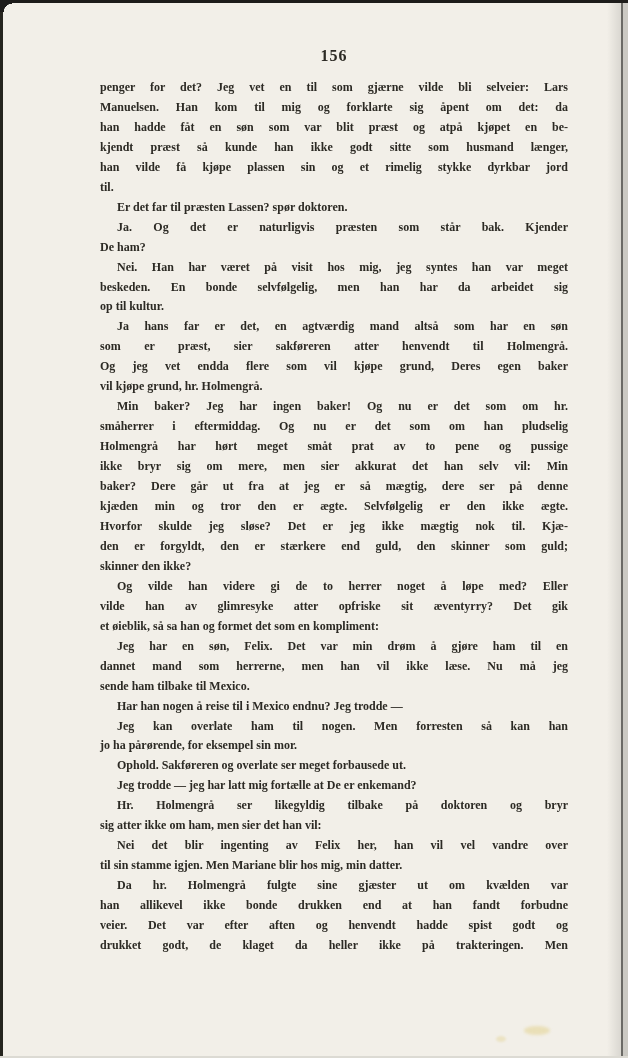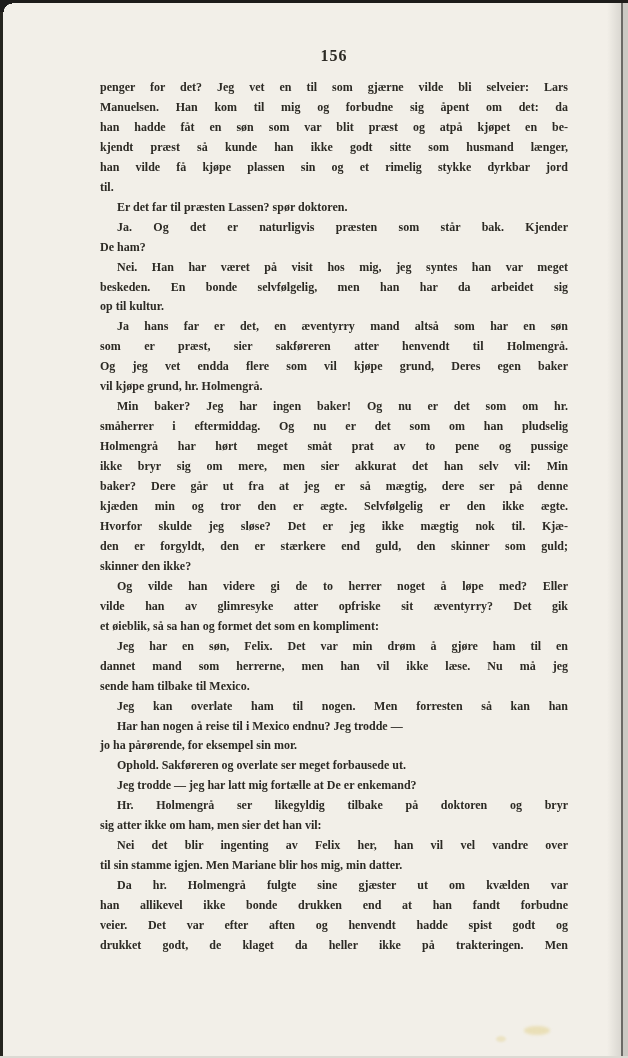--- a/index.html
+++ b/index.html
@@ -58,52 +58,52 @@
   .line.just { text-align-last: justify; }
   .line.indent { text-indent: 17px; }
 </style>
 </head>
 <body>
 
 <div class="page">
   <div class="page-number">156</div>
   <div class="text-block">
       <div class="line just">penger for det? Jeg vet en til som gjærne vilde bli selveier: Lars</div>
-      <div class="line just">Manuelsen. Han kom til mig og forbudne sig åpent om det: da</div>
+      <div class="line just">Manuelsen. Han kom til mig og forklarte sig åpent om det: da</div>
       <div class="line just">han hadde fåt en søn som var blit præst og atpå kjøpet en be-</div>
       <div class="line just">kjendt præst så kunde han ikke godt sitte som husmand længer,</div>
       <div class="line just">han vilde få kjøpe plassen sin og et rimelig stykke dyrkbar jord</div>
       <div class="line">til.</div>
       <div class="line indent">Er det far til præsten Lassen? spør doktoren.</div>
       <div class="line just indent">Ja. Og det er naturligvis præsten som står bak. Kjender</div>
       <div class="line">De ham?</div>
       <div class="line just indent">Nei. Han har været på visit hos mig, jeg syntes han var meget</div>
       <div class="line just">beskeden. En bonde selvfølgelig, men han har da arbeidet sig</div>
       <div class="line">op til kultur.</div>
-      <div class="line just indent">Ja hans far er det, en æventyrry mand altså som har en søn</div>
+      <div class="line just indent">Ja hans far er det, en agtværdig mand altså som har en søn</div>
       <div class="line just">som er præst, sier sakføreren atter henvendt til Holmengrå.</div>
       <div class="line just">Og jeg vet endda flere som vil kjøpe grund, Deres egen baker</div>
       <div class="line">vil kjøpe grund, hr. Holmengrå.</div>
       <div class="line just indent">Min baker? Jeg har ingen baker! Og nu er det som om hr.</div>
       <div class="line just">småherrer i eftermiddag. Og nu er det som om han pludselig</div>
       <div class="line just">Holmengrå har hørt meget småt prat av to pene og pussige</div>
       <div class="line just">ikke bryr sig om mere, men sier akkurat det han selv vil: Min</div>
       <div class="line just">baker? Dere går ut fra at jeg er så mægtig, dere ser på denne</div>
       <div class="line just">kjæden min og tror den er ægte. Selvfølgelig er den ikke ægte.</div>
       <div class="line just">Hvorfor skulde jeg sløse? Det er jeg ikke mægtig nok til. Kjæ-</div>
       <div class="line just">den er forgyldt, den er stærkere end guld, den skinner som guld;</div>
       <div class="line">skinner den ikke?</div>
       <div class="line just indent">Og vilde han videre gi de to herrer noget å løpe med? Eller</div>
       <div class="line just">vilde han av glimresyke atter opfriske sit æventyrry? Det gik</div>
       <div class="line">et øieblik, så sa han og formet det som en kompliment:</div>
       <div class="line just indent">Jeg har en søn, Felix. Det var min drøm å gjøre ham til en</div>
       <div class="line just">dannet mand som herrerne, men han vil ikke læse. Nu må jeg</div>
       <div class="line">sende ham tilbake til Mexico.</div>
+      <div class="line indent">Har han nogen å reise til i Mexico endnu? Jeg trodde —</div>
       <div class="line just indent">Jeg kan overlate ham til nogen. Men forresten så kan han</div>
-      <div class="line indent">Har han nogen å reise til i Mexico endnu? Jeg trodde —</div>
       <div class="line">jo ha pårørende, for eksempel sin mor.</div>
       <div class="line indent">Ophold. Sakføreren og overlate ser meget forbausede ut.</div>
       <div class="line indent">Jeg trodde — jeg har latt mig fortælle at De er enkemand?</div>
       <div class="line just indent">Hr. Holmengrå ser likegyldig tilbake på doktoren og bryr</div>
       <div class="line">sig atter ikke om ham, men sier det han vil:</div>
       <div class="line just indent">Nei det blir ingenting av Felix her, han vil vel vandre over</div>
       <div class="line">til sin stamme igjen. Men Mariane blir hos mig, min datter.</div>
       <div class="line just indent">Da hr. Holmengrå fulgte sine gjæster ut om kvælden var</div>
       <div class="line just">han allikevel ikke bonde drukken end at han fandt forbudne</div>
       <div class="line just">veier. Det var efter aften og henvendt hadde spist godt og</div>

